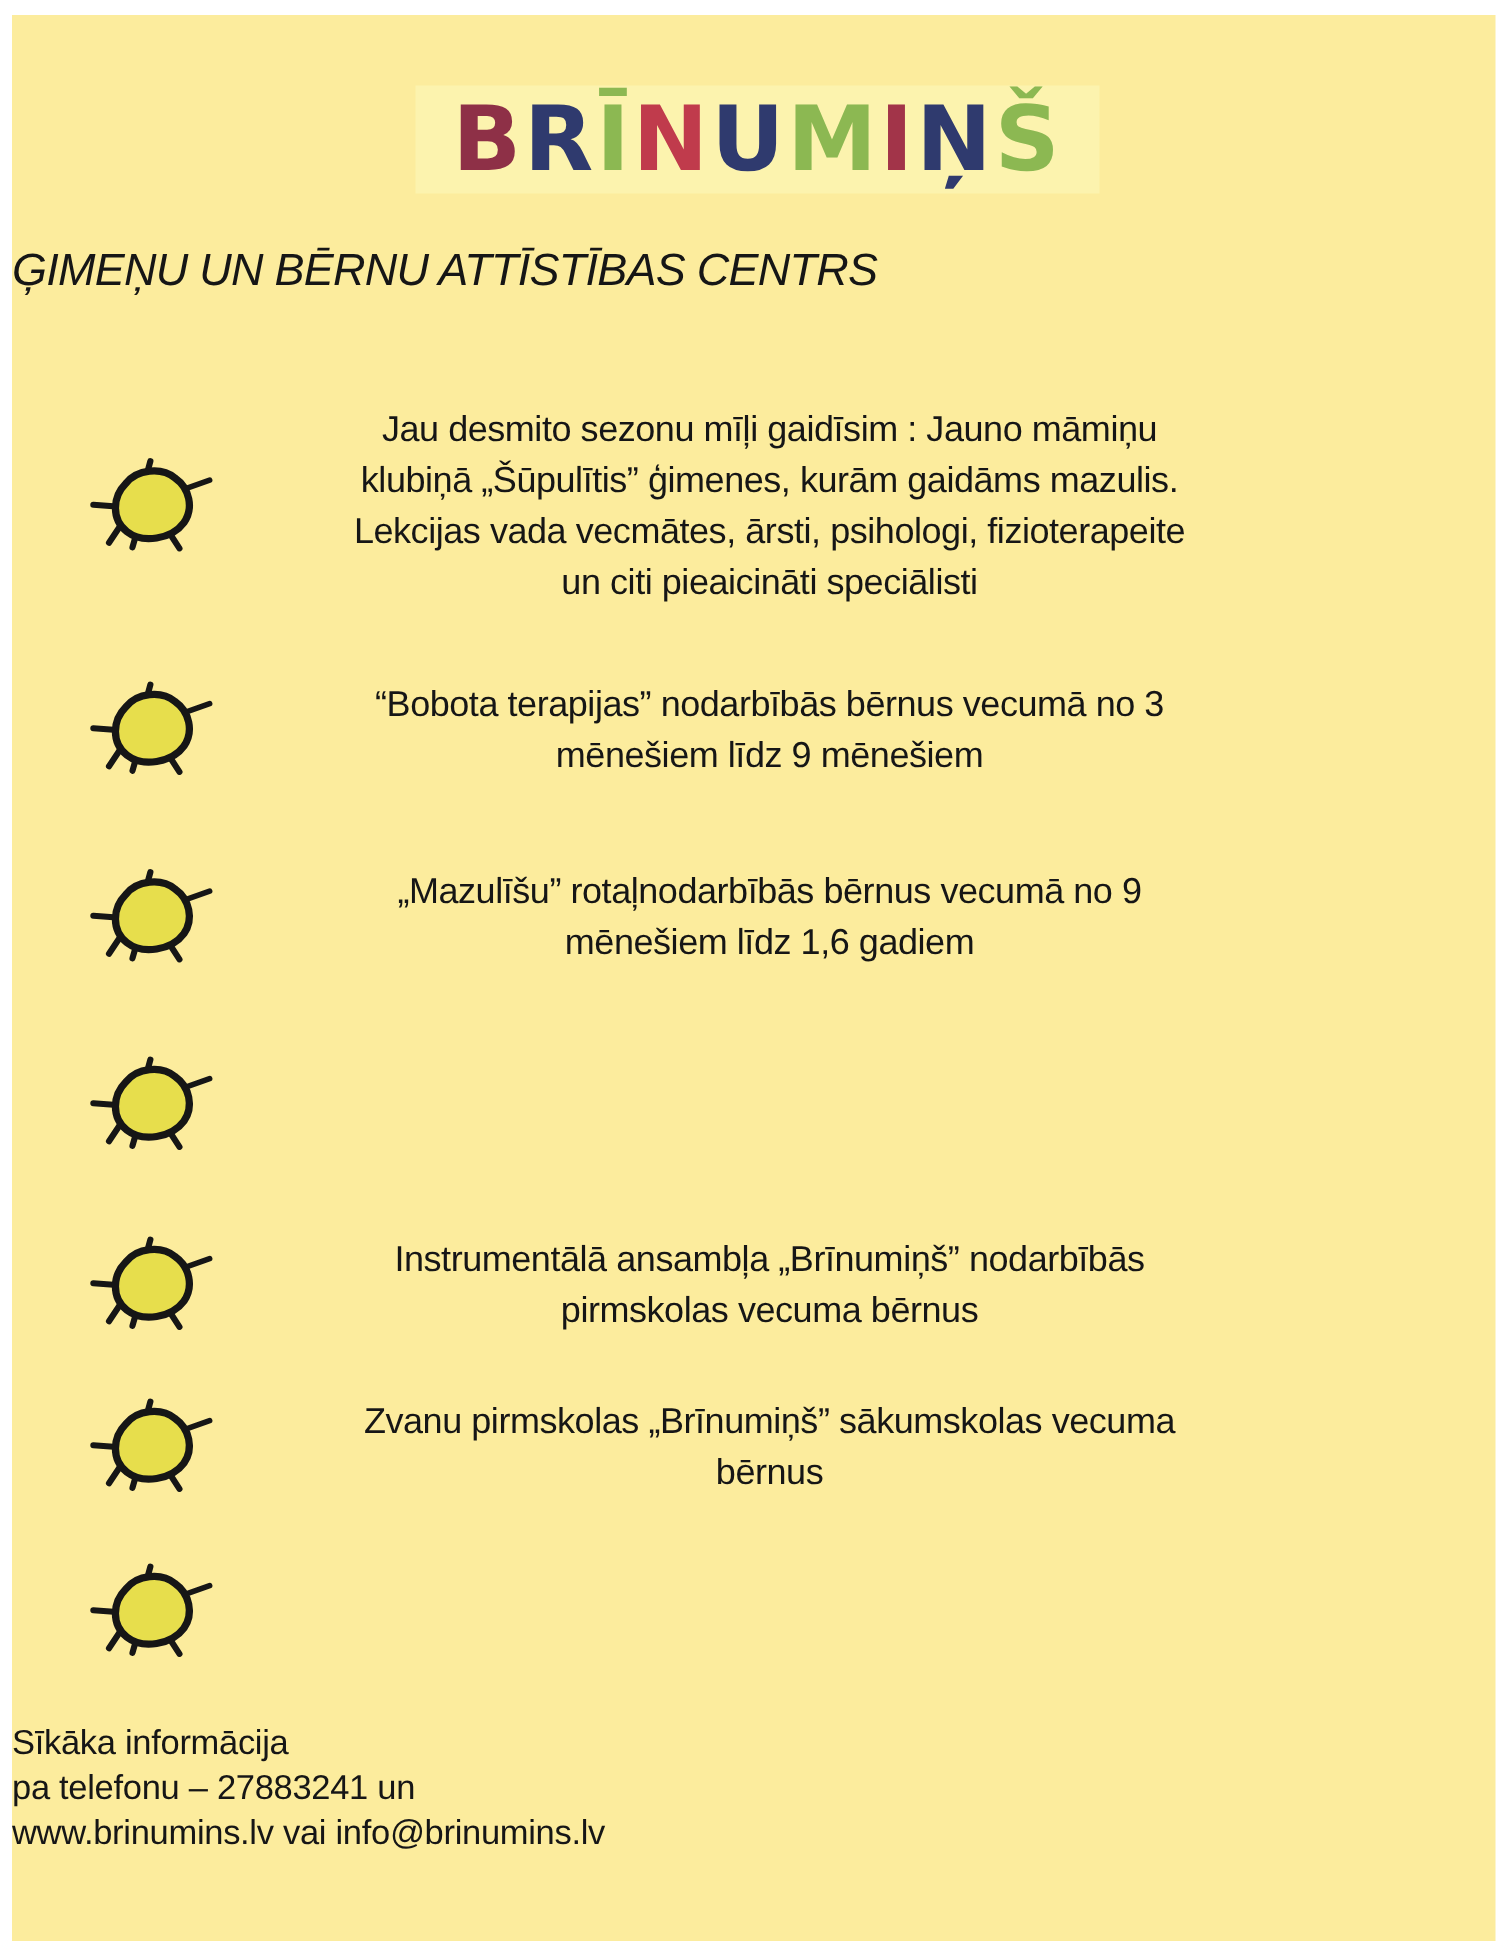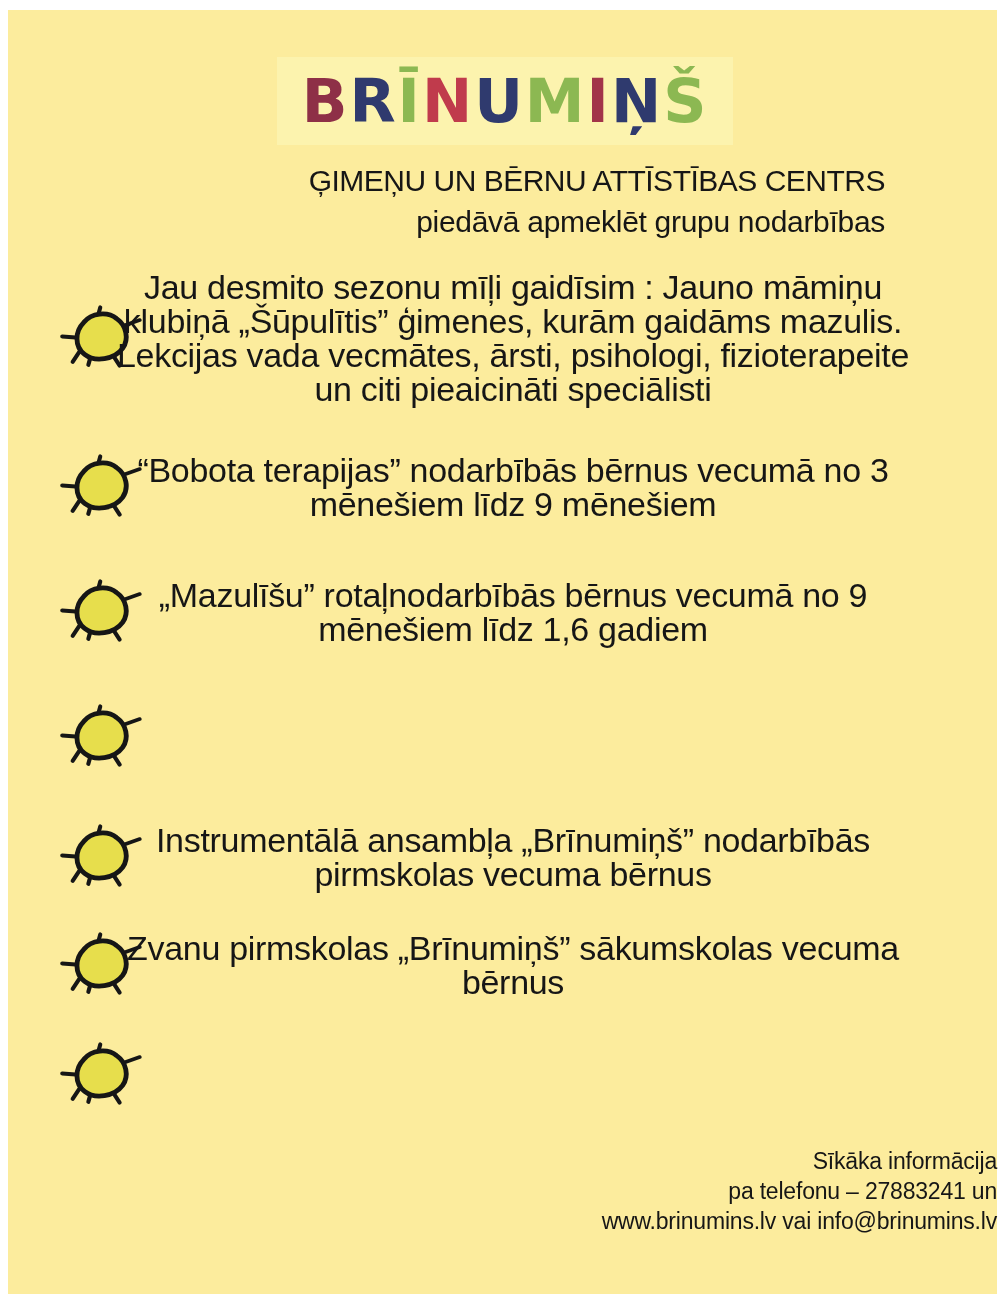--- a/index.html
+++ b/index.html
@@ -8,56 +8,56 @@
     background:var(--paper,#FFFFFF);
     font-family:"Liberation Sans",sans-serif;
     color:var(--ink,#161616);
     overflow:hidden;
   }
   .canvas{
     position:absolute;left:8px;top:10px;width:989px;height:1284px;
     background:var(--bg,#FCEC9D);
   }
   .title-box{
-    position:absolute;left:277px;top:57px;width:456px;height:88px;
+    position:absolute;left:277px;top:57px;width:456px;height:72px;
     background:var(--panel,#FCF3AE);
     display:flex;align-items:center;justify-content:center;
   }
   .title{
     font-family:"DejaVu Sans",sans-serif;
     font-weight:700;font-size:60px;letter-spacing:2px;line-height:1;
     white-space:nowrap;
   }
   .subtitle{
-    position:absolute;left:8px;top:160px;width:877px;text-align:right;
+    position:absolute;left:8px;top:160px;width:877px;text-align:left;font-style:italic;
   }
   .subtitle-caps{font-size:30px;line-height:41px;letter-spacing:-0.5px;}
   .subtitle-lower{font-size:30px;line-height:41px;letter-spacing:-0.3px;}
   .bullet-text{
     position:absolute;left:110px;width:806px;text-align:center;
-    font-size:34px;line-height:34px;letter-spacing:-0.3px;
+    font-size:24px;line-height:34px;letter-spacing:-0.3px;
     white-space:pre-line;
   }
   .bt1{top:270px;}
   .bt2{top:453px;}
   .bt3{top:578px;}
   .bt4{top:703px;}
   .bt5{top:823px;}
   .bt6{top:931px;}
   .bt7{top:1024px;}
   .sun{position:absolute;left:60px;width:82px;height:68px;}
   .s1{top:304px;}
   .s2{top:453px;}
   .s3{top:578px;}
   .s4{top:703px;}
   .s5{top:823px;}
   .s6{top:931px;}
   .s7{top:1041px;}
   .footer{
-    position:absolute;left:8px;top:1146px;width:989px;text-align:right;
+    position:absolute;left:8px;top:1146px;width:989px;text-align:left;
     font-size:23px;line-height:30px;letter-spacing:-0.2px;
     white-space:pre-line;
   }
   .defs-hidden{position:absolute;width:0;height:0;overflow:hidden;}
 </style>
 </head>
 <body>
 
 <svg class="defs-hidden" aria-hidden="true">
   <symbol id="sun" viewBox="0 0 110 90">
@@ -73,21 +73,20 @@
 
 <div class="poster">
   <div class="canvas"></div>
 
   <div class="title-box">
     <div class="title"><span style="color: rgb(142, 48, 71);">B</span><span style="color: rgb(47, 58, 110);">R</span><span style="color: rgb(140, 184, 82);">Ī</span><span style="color: rgb(192, 59, 76);">N</span><span style="color: rgb(47, 58, 110);">U</span><span style="color: rgb(140, 184, 82);">M</span><span style="color: rgb(162, 52, 73);">I</span><span style="color: rgb(47, 58, 110);">Ņ</span><span style="color: rgb(140, 184, 82);">Š</span></div>
   </div>
 
   <div class="subtitle">
     <div class="subtitle-caps">ĢIMEŅU UN BĒRNU ATTĪSTĪBAS CENTRS</div>
-    <div class="subtitle-lower">piedāvā apmeklēt grupu nodarbības</div>
   </div>
 
   <svg class="sun s1">
       <use href="#sun"></use>
     </svg>
   <div class="bullet-text bt1">Jau desmito sezonu mīļi gaidīsim : Jauno māmiņu
 klubiņā „Šūpulītis” ģimenes, kurām gaidāms mazulis.
 Lekcijas vada vecmātes, ārsti, psihologi, fizioterapeite
 un citi pieaicināti speciālisti</div>
 

